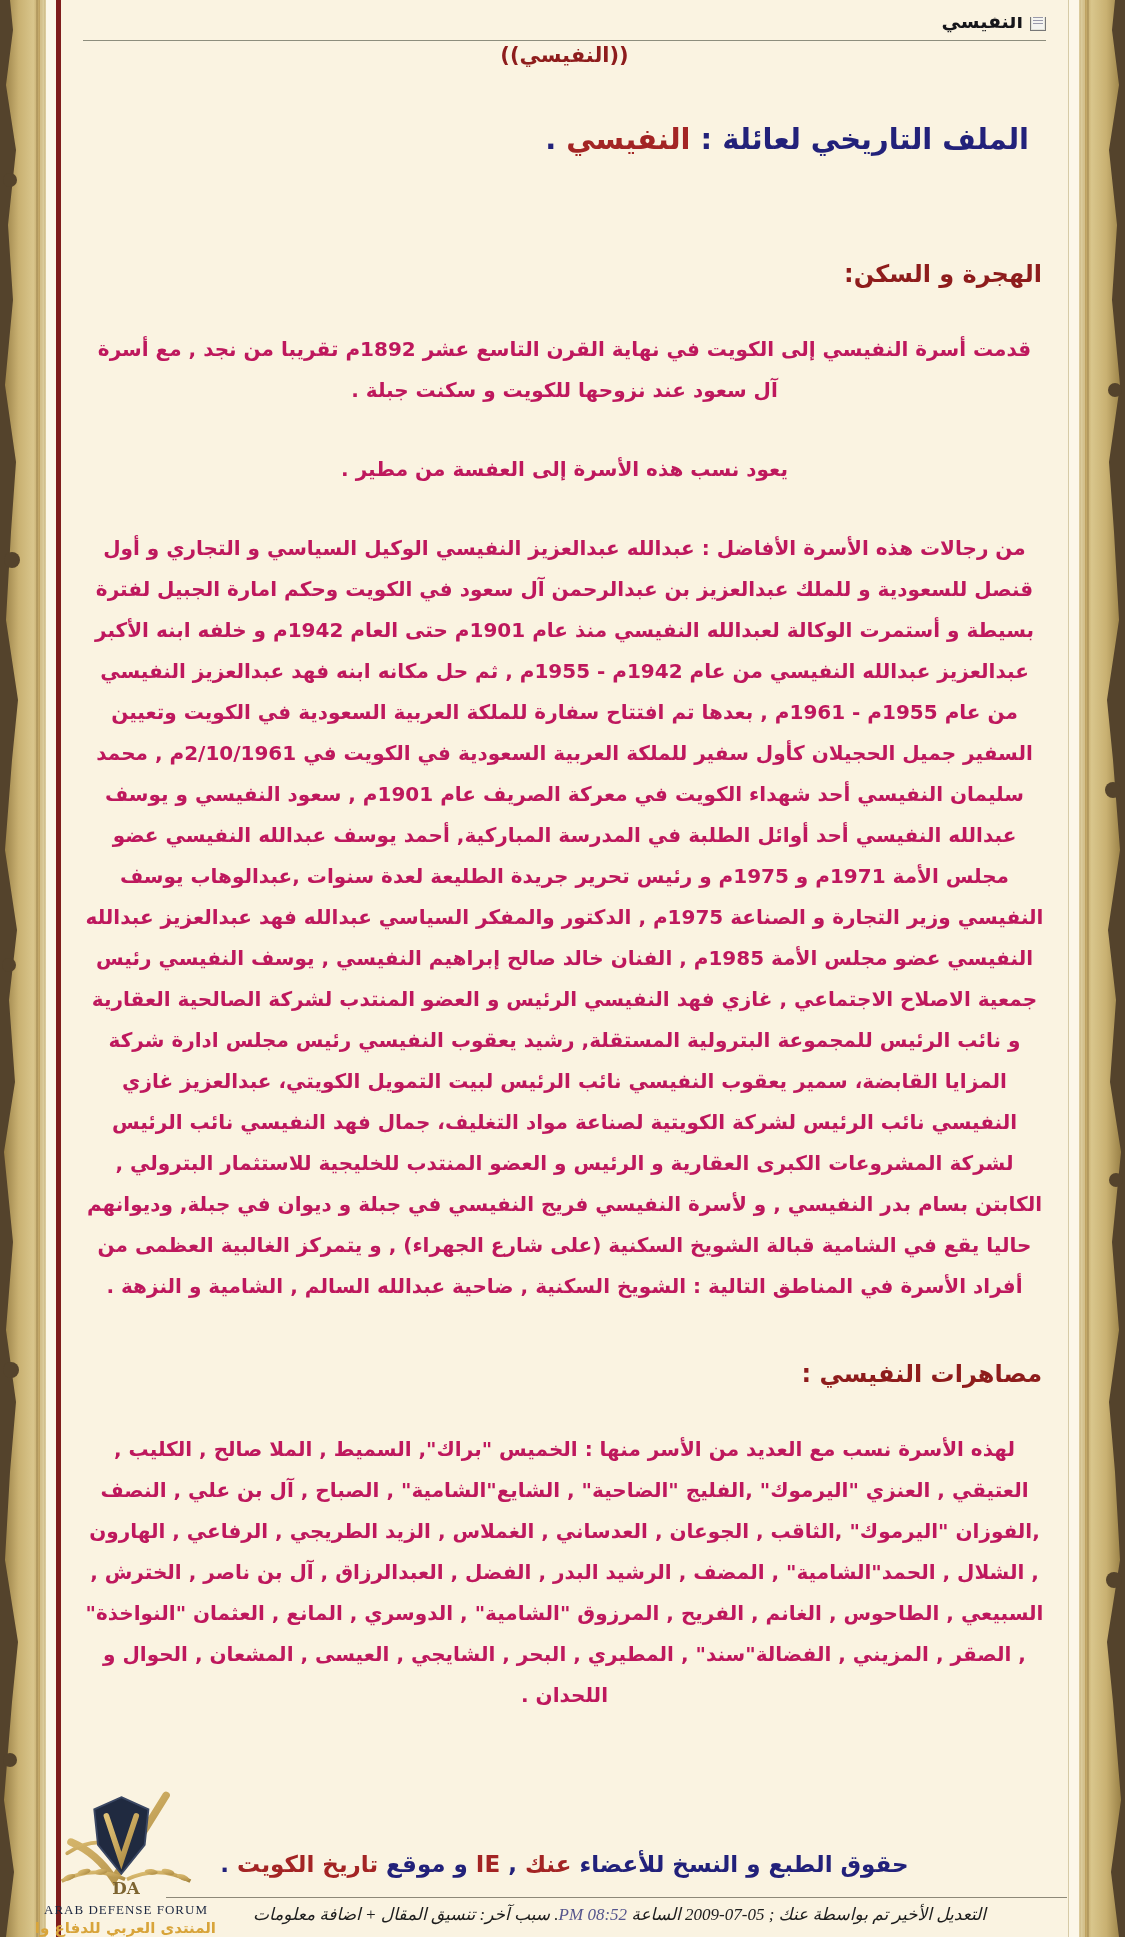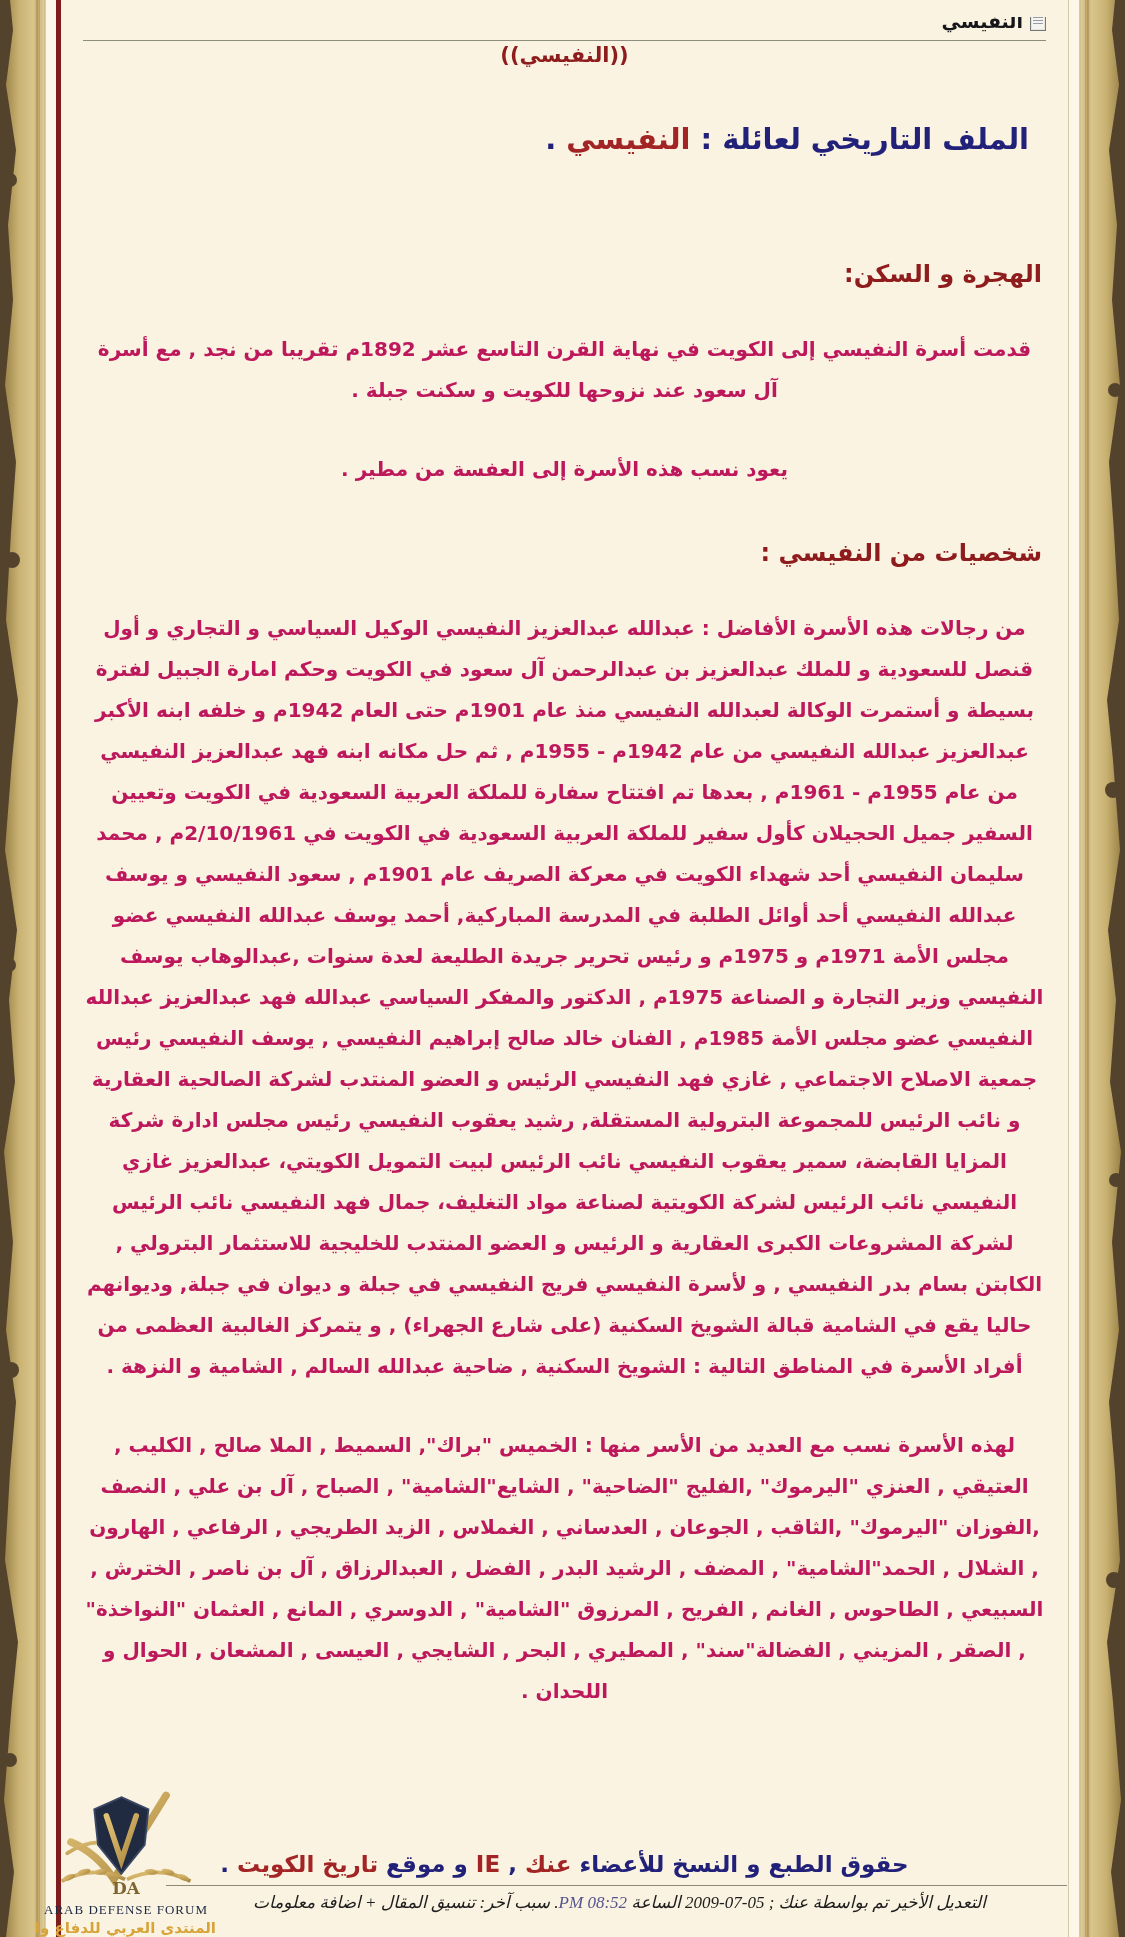--- a/index.html
+++ b/index.html
@@ -75,21 +75,21 @@
   
   .copyright{
     position:absolute;left:14px;right:14px;bottom:60px;
     text-align:center;padding-right:0;padding-left:0;
     font-size:23px;font-weight:bold;color:#22217a;z-index:4;
   }
   .copyright .red{color:#a32424;text-align:right;}
 
   
   .footer-bar{
-    position:absolute;left:0;right:0;bottom:0;height:52px;z-index:2;
+    position:absolute;left:0;right:0;bottom:0;height:40px;z-index:2;
     direction:rtl;
   }
   .footer-rule{border-top:1px solid #8d8878;margin:0 12px 0 120px;}
   .footer-text{
     margin:6px 16px 0 130px;text-align:center;
     font-family:"Liberation Serif", serif;font-style:italic;
     font-size:17px;color:#1d1d1d;
   }
   .footer-time{color:#55558d;}
 
@@ -165,23 +165,23 @@
 
       <div class="family-tag">((النفيسي))</div>
 
       <h1 class="main-title"><span>الملف التاريخي لعائلة : </span><span class="red">النفيسي</span><span> .</span></h1>
 
       <div class="sec-heading h-migration">الهجرة و السكن:</div>
       <div class="para">قدمت أسرة النفيسي إلى الكويت في نهاية القرن التاسع عشر 1892م تقريبا من نجد , مع أسرة آل سعود عند نزوحها للكويت و سكنت جبلة .</div>
 
       <div class="para">يعود نسب هذه الأسرة إلى العفسة من مطير .</div>
 
-      <div class="sec-heading h-figures">شخصيات من النفيسي :</div>
       <div class="para">من رجالات هذه الأسرة الأفاضل : عبدالله عبدالعزيز النفيسي الوكيل السياسي و التجاري و أول قنصل للسعودية و للملك عبدالعزيز بن عبدالرحمن آل سعود في الكويت وحكم امارة الجبيل لفترة بسيطة و أستمرت الوكالة لعبدالله النفيسي منذ عام 1901م حتى العام 1942م و خلفه ابنه الأكبر عبدالعزيز عبدالله النفيسي من عام 1942م - 1955م , ثم حل مكانه ابنه فهد عبدالعزيز النفيسي من عام 1955م - 1961م , بعدها تم افتتاح سفارة للملكة العربية السعودية في الكويت وتعيين السفير جميل الحجيلان كأول سفير للملكة العربية السعودية في الكويت في 2/10/1961م , محمد سليمان النفيسي أحد شهداء الكويت في معركة الصريف عام 1901م , سعود النفيسي و يوسف عبدالله النفيسي أحد أوائل الطلبة في المدرسة المباركية, أحمد يوسف عبدالله النفيسي عضو مجلس الأمة 1971م و 1975م و رئيس تحرير جريدة الطليعة لعدة سنوات ,عبدالوهاب يوسف النفيسي وزير التجارة و الصناعة 1975م , الدكتور والمفكر السياسي عبدالله فهد عبدالعزيز عبدالله النفيسي عضو مجلس الأمة 1985م , الفنان خالد صالح إبراهيم النفيسي , يوسف النفيسي رئيس جمعية الاصلاح الاجتماعي , غازي فهد النفيسي الرئيس و العضو المنتدب لشركة الصالحية العقارية و نائب الرئيس للمجموعة البترولية المستقلة, رشيد يعقوب النفيسي رئيس مجلس ادارة شركة المزايا القابضة، سمير يعقوب النفيسي نائب الرئيس لبيت التمويل الكويتي، عبدالعزيز غازي النفيسي نائب الرئيس لشركة الكويتية لصناعة مواد التغليف، جمال فهد النفيسي نائب الرئيس لشركة المشروعات الكبرى العقارية و الرئيس و العضو المنتدب للخليجية للاستثمار البترولي , الكابتن بسام بدر النفيسي , و لأسرة النفيسي فريج النفيسي في جبلة و ديوان في جبلة, وديوانهم حاليا يقع في الشامية قبالة الشويخ السكنية (على شارع الجهراء) , و يتمركز الغالبية العظمى من أفراد الأسرة في المناطق التالية : الشويخ السكنية , ضاحية عبدالله السالم , الشامية و النزهة .</div>
 
+      <div class="sec-heading h-marriages">مصاهرات النفيسي :</div>
       <div class="para">لهذه الأسرة نسب مع العديد من الأسر منها : الخميس "براك", السميط , الملا صالح , الكليب , العتيقي , العنزي "اليرموك" ,الفليج "الضاحية" , الشايع"الشامية" , الصباح , آل بن علي , النصف ,الفوزان "اليرموك" ,الثاقب , الجوعان , العدساني , الغملاس , الزيد الطريجي , الرفاعي , الهارون , الشلال , الحمد"الشامية" , المضف , الرشيد البدر , الفضل , العبدالرزاق , آل بن ناصر , الخترش , السبيعي , الطاحوس , الغانم , الفريح , المرزوق "الشامية" , الدوسري , المانع , العثمان "النواخذة" , الصقر , المزيني , الفضالة"سند" , المطيري , البحر , الشايجي , العيسى , المشعان , الحوال و اللحدان .</div>
 
       <div class="copyright"><span>حقوق الطبع و النسخ للأعضاء </span><span class="red">عنك</span><span> , </span><span class="red">IE</span><span> و موقع </span><span class="red">تاريخ الكويت</span><span> .</span></div>
     </div>
 
     <div class="footer-bar">
       <div class="footer-rule"></div>
       <div class="footer-text"><span>التعديل الأخير تم بواسطة عنك ; 05-07-2009 الساعة </span><span class="footer-time">08:52 PM</span><span>. سبب آخر: تنسيق المقال + اضافة معلومات</span></div>
     </div>
 

